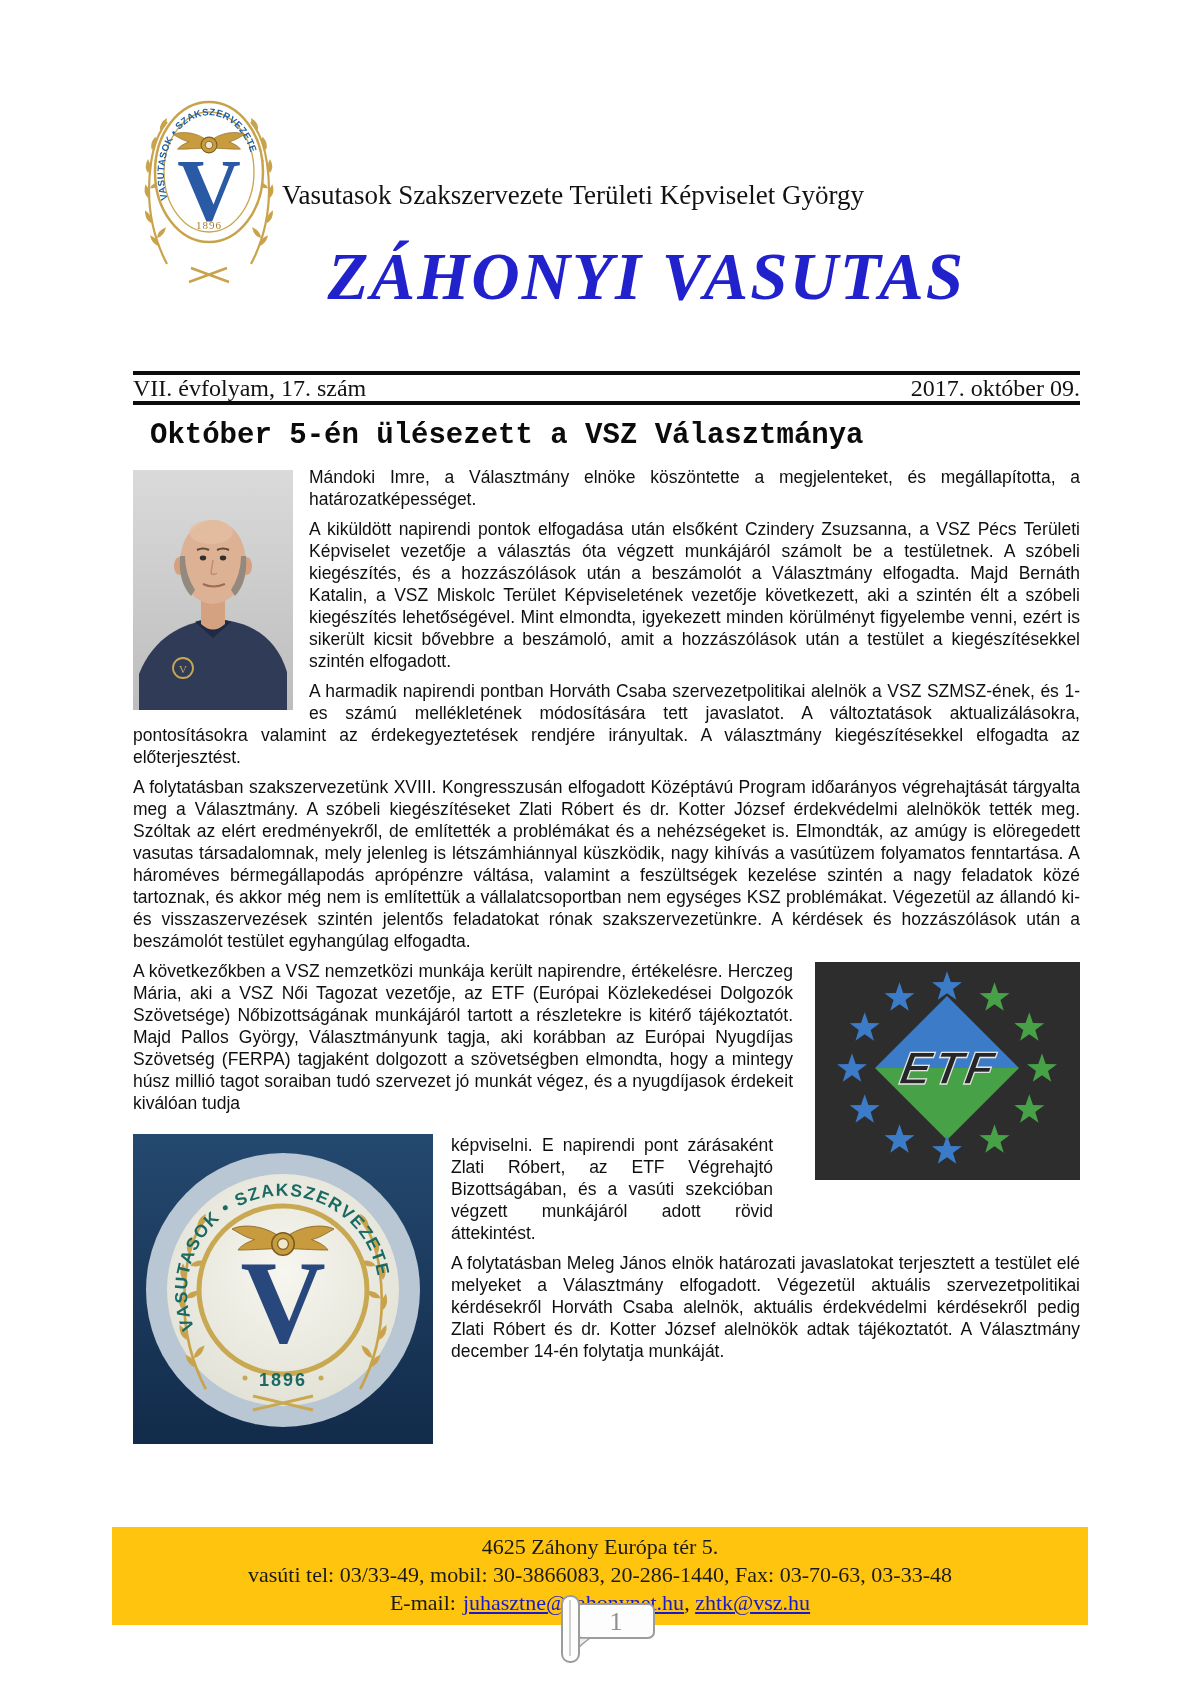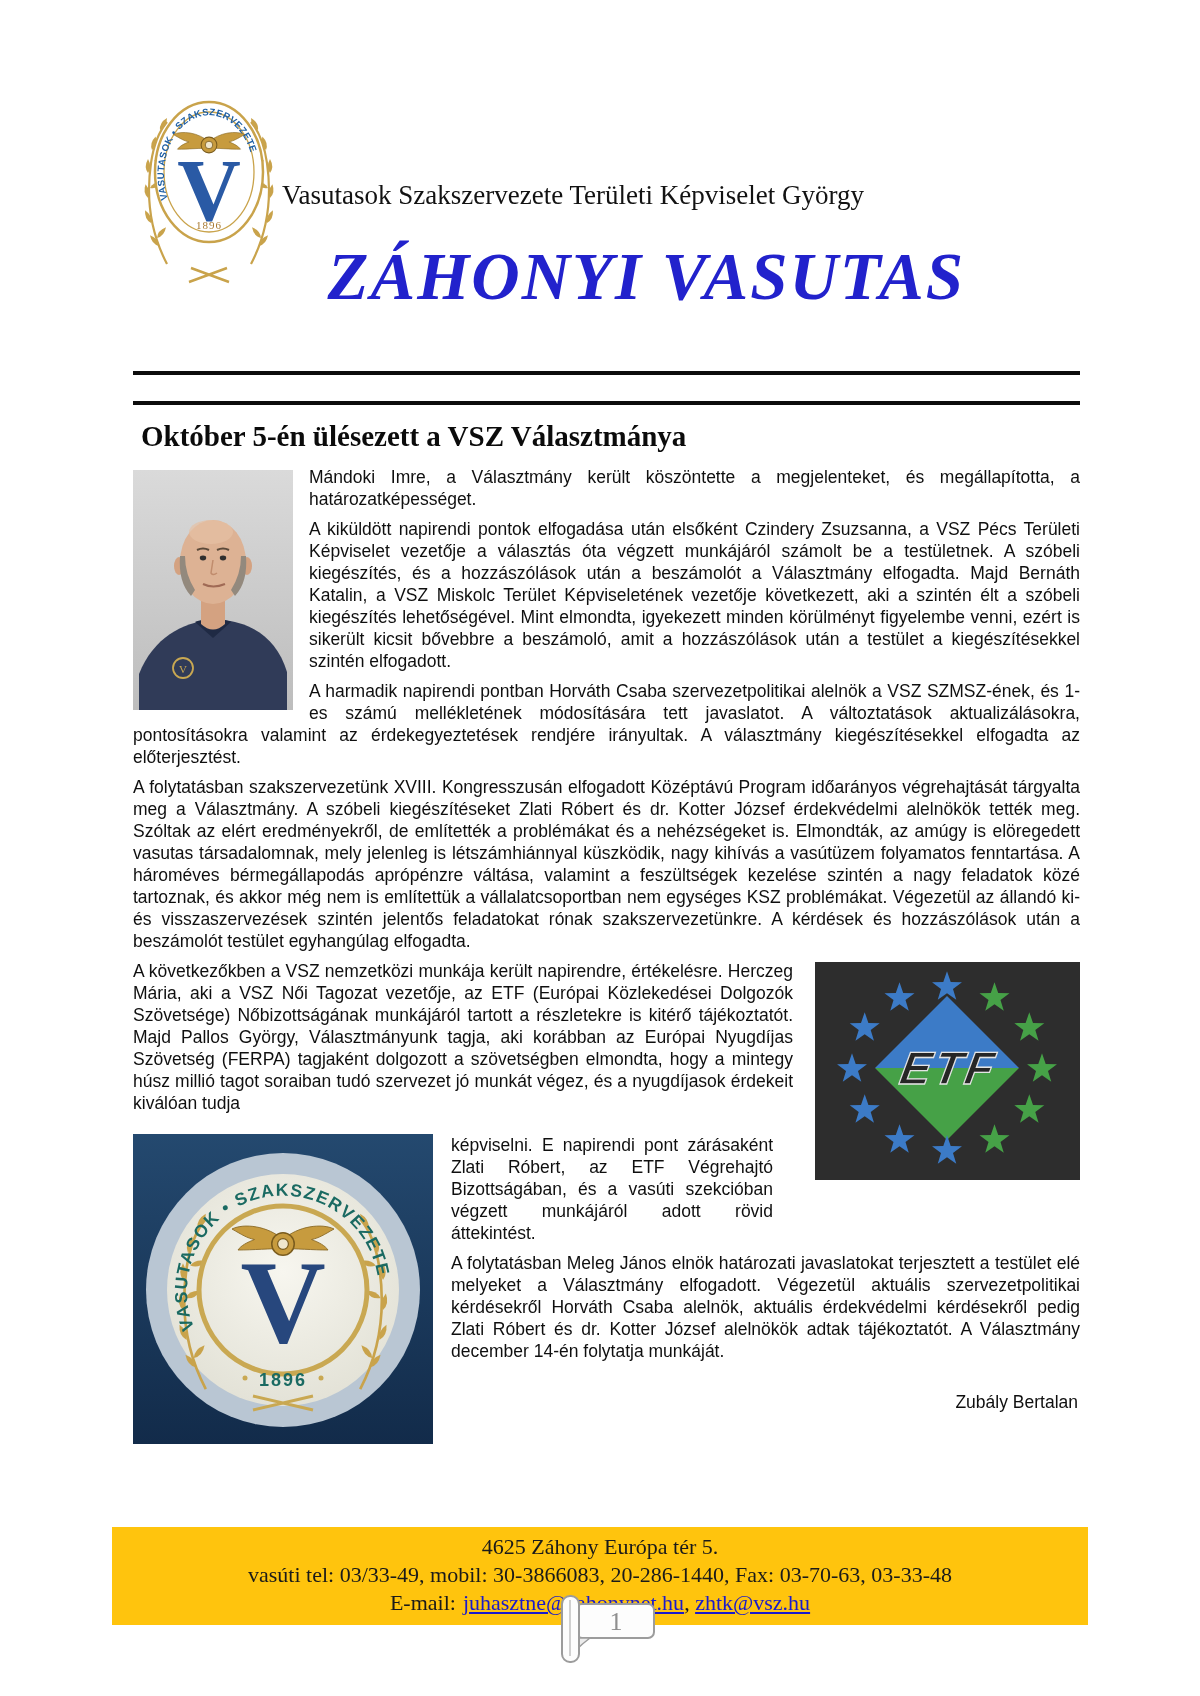--- a/index.html
+++ b/index.html
@@ -15,21 +15,21 @@
             font-size:67px;color:#2222CC;letter-spacing:2px;white-space:nowrap;}
   .rule{position:absolute;left:133px;width:947px;height:4px;background:#0c0c0c;}
   .rule-top{top:371px;}
   .rule-bottom{top:401px;}
   .issue-line{position:absolute;left:133px;top:376px;width:947px;display:flex;
               justify-content:space-between;font-family:"Liberation Serif",serif;
               font-size:24px;color:#121212;line-height:24px;}
 
   
   #content{position:absolute;left:133px;top:419px;width:947px;height:1103px;overflow:hidden;color:#0f0f0f;}
-  h1.headline{margin:0 0 13px 8px;font-family:Liberation Serif, serif;
+  h1.headline{margin:0 0 13px 17px;font-family:Liberation Mono, monospace;
               font-weight:bold;font-size:29px;line-height:34px;color:#0b0b0b;}
   p.body{margin:0 0 8px 0;font-size:17.5px;line-height:22px;text-align:justify;}
   .portrait-fig{float:left;width:160px;height:240px;margin:4px 16px 4px 0;}
   .p5wrap{position:relative;width:660px;}
   .p5wrap p.body{margin-bottom:20px;}
   .etf-fig{position:absolute;left:682px;top:2px;width:265px;height:218px;}
   .sec3{display:flex;gap:18px;margin-top:4px;}
   .badge-fig{flex:0 0 300px;width:300px;height:310px;}
   .col3{flex:1;min-width:0;}
   .p5b{width:322px;}
@@ -104,20 +104,24 @@
     </text>
     <text x="76" y="152" text-anchor="middle" font-family="Liberation Serif, serif" font-size="88" font-weight="bold" fill="#2a5aa5">V</text>
     <use href="#wwheel" transform="translate(76,77) scale(1.05)"></use>
     <text x="76" y="161" text-anchor="middle" font-family="Liberation Serif, serif" font-size="11" fill="#a8792f" letter-spacing="1">1896</text>
   </svg>
 
   <div class="org-line">Vasutasok Szakszervezete Területi Képviselet György</div>
   <div class="nl-title">ZÁHONYI VASUTAS</div>
 
   <div class="rule rule-top"></div>
+  <div class="issue-line">
+    <span>VII. évfolyam, 17. szám</span>
+    <span>2017. október 09.</span>
+  </div>
   <div class="rule rule-bottom"></div>
 
   <div id="content">
     <h1 class="headline">Október 5-én ülésezett a VSZ Választmánya</h1>
 
     <svg class="portrait-fig" viewBox="0 0 160 240">
       <rect width="160" height="240" fill="url(#graybg)"></rect>
       <path d="M6,240 L6,204 C20,168 50,152 78,150 L88,150 C118,152 144,168 154,202 L154,240 Z" fill="#303b58"></path>
       <path d="M62,152 L80,168 L98,152 C92,148 70,148 62,152 Z" fill="#1f2a44"></path>
       <path d="M68,126 L68,154 Q80,165 92,154 L92,126 Z" fill="#d4a281"></path>
@@ -130,21 +134,21 @@
       <path d="M64,80 Q70,77 76,80" stroke="#5c4a3a" stroke-width="2" fill="none"></path>
       <path d="M84,80 Q90,77 96,80" stroke="#5c4a3a" stroke-width="2" fill="none"></path>
       <ellipse cx="70" cy="88" rx="3.2" ry="2.4" fill="#2f2f2f"></ellipse>
       <ellipse cx="90" cy="88" rx="3.2" ry="2.4" fill="#2f2f2f"></ellipse>
       <path d="M80,90 L78,103 Q80,106 84,103" stroke="#c08c6d" stroke-width="1.5" fill="none"></path>
       <path d="M70,114 Q80,119 92,114" stroke="#a06a55" stroke-width="2" fill="none"></path>
       <circle cx="50" cy="198" r="10" fill="none" stroke="#c9a852" stroke-width="1.8"></circle>
       <text x="50" y="203" text-anchor="middle" font-family="Liberation Serif, serif" font-size="11" fill="#c9a852">V</text>
     </svg>
 
-    <p class="body">Mándoki Imre, a Választmány került köszöntette a megjelenteket, és megállapította, a határozatképességet.</p>
+    <p class="body">Mándoki Imre, a Választmány elnöke köszöntette a megjelenteket, és megállapította, a határozatképességet.</p>
     <p class="body">A kiküldött napirendi pontok elfogadása után elsőként Czindery Zsuzsanna, a VSZ Pécs Területi Képviselet vezetője a választás óta végzett munkájáról számolt be a testületnek. A szóbeli kiegészítés, és a hozzászólások után a beszámolót a Választmány elfogadta. Majd Bernáth Katalin, a VSZ Miskolc Terület Képviseletének vezetője következett, aki a szintén élt a szóbeli kiegészítés lehetőségével. Mint elmondta, igyekezett minden körülményt figyelembe venni, ezért is sikerült kicsit bővebbre a beszámoló, amit a hozzászólások után a testület a kiegészítésekkel szintén elfogadott.</p>
     <p class="body">A harmadik napirendi pontban Horváth Csaba szervezetpolitikai alelnök a VSZ SZMSZ-ének, és 1-es számú mellékletének módosítására tett javaslatot. A változtatások aktualizálásokra, pontosításokra valamint az érdekegyeztetések rendjére irányultak. A választmány kiegészítésekkel elfogadta az előterjesztést.</p>
     <p class="body">A folytatásban szakszervezetünk XVIII. Kongresszusán elfogadott Középtávú Program időarányos végrehajtását tárgyalta meg a Választmány. A szóbeli kiegészítéseket Zlati Róbert és dr. Kotter József érdekvédelmi alelnökök tették meg. Szóltak az elért eredményekről, de említették a problémákat és a nehézségeket is. Elmondták, az amúgy is elöregedett vasutas társadalomnak, mely jelenleg is létszámhiánnyal küszködik, nagy kihívás a vasútüzem folyamatos fenntartása. A hároméves bérmegállapodás aprópénzre váltása, valamint a feszültségek kezelése szintén a nagy feladatok közé tartoznak, és akkor még nem is említettük a vállalatcsoportban nem egységes KSZ problémákat. Végezetül az állandó ki- és visszaszervezések szintén jelentős feladatokat rónak szakszervezetünkre. A kérdések és hozzászólások után a beszámolót testület egyhangúlag elfogadta.</p>
 
     <div class="p5wrap">
       <p class="body">A következőkben a VSZ nemzetközi munkája került napirendre, értékelésre. Herczeg Mária, aki a VSZ Női Tagozat vezetője, az ETF (Európai Közlekedései Dolgozók Szövetsége) Nőbizottságának munkájáról tartott a részletekre is kitérő tájékoztatót. Majd Pallos György, Választmányunk tagja, aki korábban az Európai Nyugdíjas Szövetség (FERPA) tagjaként dolgozott a szövetségben elmondta, hogy a mintegy húsz millió tagot soraiban tudó szervezet jó munkát végez, és a nyugdíjasok érdekeit kiválóan tudja</p>
 
       <svg class="etf-fig" viewBox="0 0 265 218">
         <rect width="265" height="218" fill="#2d2d2d"></rect>
         <polygon points="132,34 204,106 60,106" fill="#3c7bc7"></polygon>
@@ -184,21 +188,20 @@
         <text x="150" y="208" text-anchor="middle" font-family="Liberation Serif, serif" font-size="118" font-weight="bold" fill="#27477d">V</text>
         <use href="#wwheel" transform="translate(150,110) scale(1.5)"></use>
         <circle cx="112" cy="244" r="2.5" fill="#c9a852"></circle>
         <circle cx="188" cy="244" r="2.5" fill="#c9a852"></circle>
         <text x="150" y="252" text-anchor="middle" font-family="Liberation Sans, sans-serif" font-size="18" font-weight="bold" fill="#1a6a62" letter-spacing="2">1896</text>
       </svg>
 
       <div class="col3">
         <p class="body p5b">képviselni. E napirendi pont zárásaként Zlati Róbert, az ETF Végrehajtó Bizottságában, és a vasúti szekcióban végzett munkájáról adott rövid áttekintést.</p>
         <p class="body p6">A folytatásban Meleg János elnök határozati javaslatokat terjesztett a testület elé melyeket a Választmány elfogadott. Végezetül aktuális szervezetpolitikai kérdésekről Horváth Csaba alelnök, aktuális érdekvédelmi kérdésekről pedig Zlati Róbert és dr. Kotter József alelnökök adtak tájékoztatót. A Választmány december 14-én folytatja munkáját.</p>
-        <div class="signature">Zubály Bertalan</div>
       </div>
     </div>
   </div>
 
   <div class="footer">
     <div class="line">4625 Záhony Európa tér 5.</div>
     <div class="line">vasúti tel: 03/33-49, mobil: 30-3866083, 20-286-1440, Fax: 03-70-63, 03-33-48</div>
     <div class="line">
       <span class="email-label">E-mail:</span><span class="email">juhasztne@zahonynet.hu</span><span>, </span><span class="email">zhtk@vsz.hu</span>
     </div>

